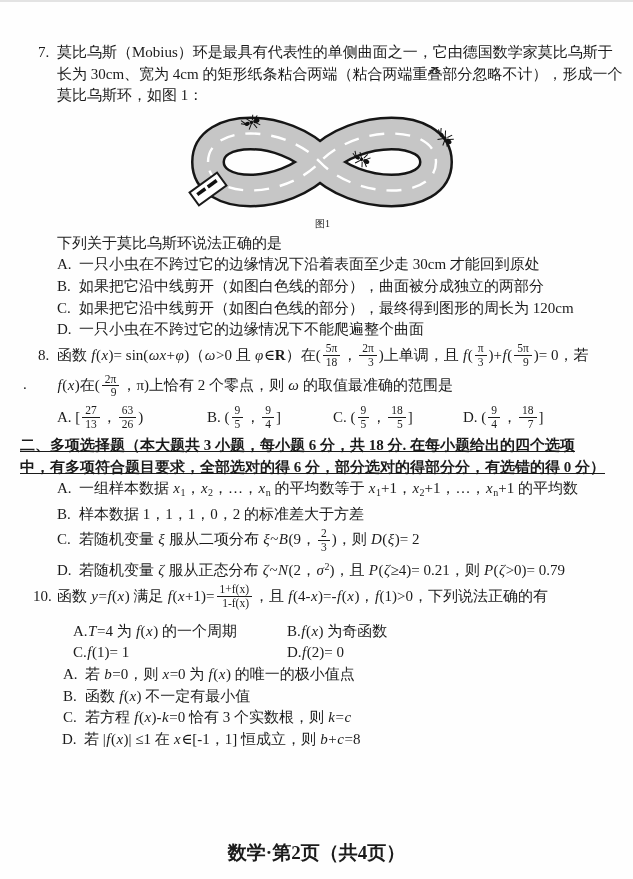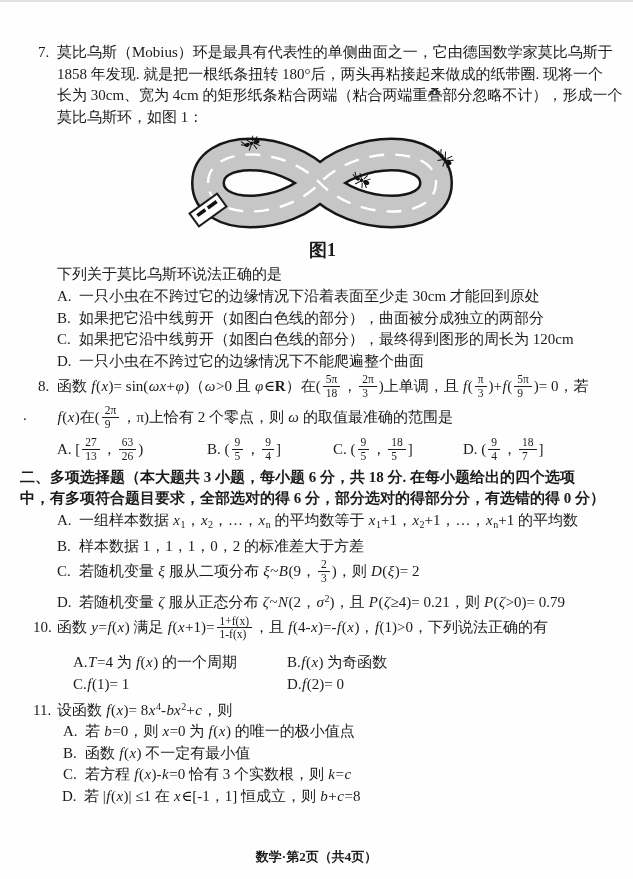--- a/index.html
+++ b/index.html
@@ -14,58 +14,57 @@
     overflow:hidden;
     box-sizing:border-box;
     padding:40px 26px 0 38px;
     border-top:2px solid #e3e3e3;
   }
   .line{line-height:21.6px;white-space:nowrap;}
   .indent{margin-left:19px;}
   .qnum{display:inline-block;min-width:19px;}
   .opt .optlabel{display:inline-block;min-width:22px;}
   .opt{margin-left:19px;}
-  .outdent{margin-left:-18px;}
+  .outdent{margin-left:-18px;text-decoration:underline;}
   .halfout{margin-left:-5px;}
   .bold{font-weight:700;}
   i{font-style:italic;padding:0 .5px;}
   sub,sup{font-size:10px;}
   sub{vertical-align:-3px;}
   sup{vertical-align:5px;}
   .frac{
-    display:inline-flex;flex-direction:column;align-items:flex-start;
+    display:inline-flex;flex-direction:column;align-items:flex-end;
     vertical-align:middle;margin:0 2px;font-size:11.5px;line-height:1.12;
     transform:translateY(-1px);
   }
   .frac .num{border-bottom:1px solid currentColor;padding:0 3px;}
   .frac .den{padding:0 3px;}
   .tall{padding:2px 0;}
   figure.mobius{margin:6px auto 2px;text-align:center;width:340px;}
-  figure.mobius figcaption{font-weight:700;font-size:18px;margin-top:2px;}
+  figure.mobius figcaption{font-weight:400;font-size:10px;margin-top:2px;}
   .optrow{display:flex;margin-left:19px;line-height:30px;}
   .optrow .optitem{white-space:nowrap;}
   .optrow .w1{width:150px;} .optrow .w2{width:126px;} .optrow .w3{width:130px;}
   .grid2{display:grid;grid-template-columns:214px auto;margin-left:35px;margin-top:8px;}
   .footer{
     position:absolute;left:0;right:0;bottom:13px;
-    text-align:center;font-weight:700;font-size:13px;
+    text-align:center;font-weight:700;font-size:19px;
   }
   section{margin:0;}
   #sec2{margin-top:3px;}
 </style>
 </head>
 <body>
 
 <div class="page">
 
   <section>
     <div class="line">
       <span class="qnum">7.</span><span>莫比乌斯（Mobius）环是最具有代表性的单侧曲面之一，它由德国数学家莫比乌斯于</span>
     </div>
-    <div class="line indent">1858 年发现. 就是把一根纸条扭转 180°后，两头再粘接起来做成的纸带圈. 现将一个</div>
     <div class="line indent">长为 30cm、宽为 4cm 的矩形纸条粘合两端（粘合两端重叠部分忽略不计），形成一个</div>
     <div class="line indent">莫比乌斯环，如图 1：</div>
 
     <figure class="mobius">
       <svg width="320" height="98" viewBox="0 0 310 98">
         <defs>
           <path id="loop" d="M40,49 C40,11 116,11 152,49 C188,87 268,87 268,49 C268,11 188,11 152,49 C116,87 40,87 40,49 Z"></path>
           <g id="ant" fill="#111">
             <path d="M-2,-1 L-6,-6 M0,-2 L2,-7 M2,-1 L6,-5 M-2,1 L-6,6 M0,2 L2,7 M2,1 L6,5 M-8,-1 L-11,-5 M-8,0 L-12,-2" fill="none" stroke="#111" stroke-width="1"></path>
             <ellipse cx="-6" cy="0" rx="2.6" ry="1.9"></ellipse>
@@ -173,23 +172,20 @@
     </div>
     <div class="grid2">
       <div class="line"><span class="optlabel">A.</span><span><i>T</i>=4 为 <i>f</i>(<i>x</i>) 的一个周期</span></div>
       <div class="line"><span class="optlabel">B.</span><span><i>f</i>(<i>x</i>) 为奇函数</span></div>
       <div class="line"><span class="optlabel">C.</span><span><i>f</i>(1)= 1</span></div>
       <div class="line"><span class="optlabel">D.</span><span><i>f</i>(2)= 0</span></div>
     </div>
   </section>
 
   <section>
-    <div class="line halfout">
-      <span class="qnum" style="min-width:24px;">11.</span><span>设函数 <i>f</i>(<i>x</i>)= 8<i>x</i><sup>4</sup>-<i>bx</i><sup>2</sup>+<i>c</i>，则</span>
-    </div>
     <div class="line opt" style="margin-left:25px;font-family:Liberation Serif, serif;"><span class="optlabel">A.</span><span>若 <i>b</i>=0，则 <i>x</i>=0 为 <i>f</i>(<i>x</i>) 的唯一的极小值点</span></div>
     <div class="line opt" style="margin-left:25px;"><span class="optlabel">B.</span><span>函数 <i>f</i>(<i>x</i>) 不一定有最小值</span></div>
     <div class="line opt" style="margin-left:25px;"><span class="optlabel">C.</span><span>若方程 <i>f</i>(<i>x</i>)-<i>k</i>=0 恰有 3 个实数根，则 <i>k</i>=<i>c</i></span></div>
     <div class="line opt" style="margin-left:24px;"><span class="optlabel">D.</span><span>若 |<i>f</i>(<i>x</i>)| ≤1 在 <i>x</i>∈[-1，1] 恒成立，则 <i>b</i>+<i>c</i>=8</span></div>
   </section>
 
   <div class="footer">数学·第2页（共4页）</div>
 </div>
 
 </body></html>

